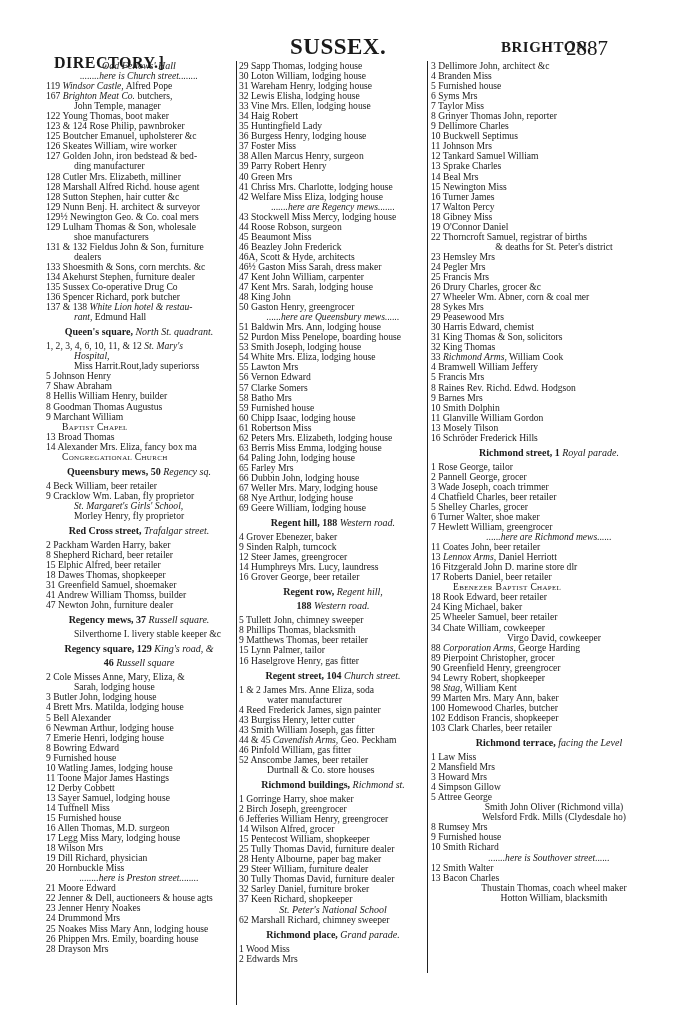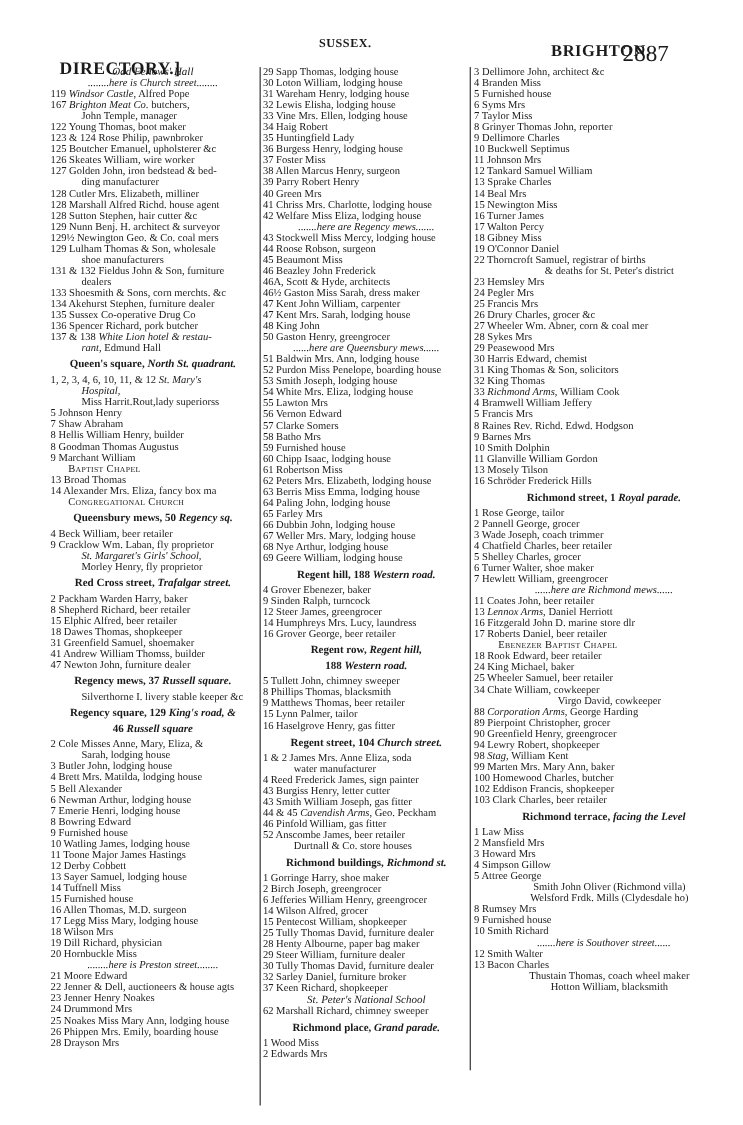--- a/index.html
+++ b/index.html
@@ -1,36 +1,36 @@
 <!DOCTYPE html>
 <html><head>
 <meta charset="utf-8">
 <style>
   html, body { margin:0; padding:0; background:#fff; }
   body { width:675px; height:1023px; position:relative; overflow:hidden;
          font-family:"Liberation Serif","DejaVu Serif",serif; color:#1a1a1a; }
   .hdr { position:absolute; top:36px; left:0; width:675px; height:20px; }
   .hdr .left { position:absolute; left:54px; top:18px; font-size:16px; font-weight:bold; letter-spacing:0.5px; }
-  .hdr .center { position:absolute; left:290px; top:-2px; font-size:11px; font-weight:bold; letter-spacing:0.5px; }
+  .hdr .center { position:absolute; left:290px; top:-2px; font-size:23px; font-weight:bold; letter-spacing:0.5px; }
   .hdr .right { position:absolute; left:501px; top:3px; font-size:15px; font-weight:bold; letter-spacing:0.5px; }
   .hdr .pnum { position:absolute; left:566px; top:0px; font-size:21px; }
   .col { position:absolute; top:61px; font-size:9.6px; line-height:10.05px; white-space:nowrap; }
   .c1 { left:46px; width:186px; }
   .c2 { left:236px; width:188px; border-left:1.5px solid #222; padding-left:2px; }
   .c3 { left:427px; width:236px; border-left:1.5px solid #222; padding-left:3px; }
   .c2, .c3 { height:946px; }
   .c2 { height:944px; }
   .c3 { height:912px; }
   .ln { display:block; height:10.05px; overflow:visible; }
   .ind { padding-left:10px;text-align:center; }
   .ind2 { padding-left:28px; }
   .num { display:inline-block; min-width:0; }
   .it { font-style:italic; }
   .street { display:block; font-weight:bold; text-align:center; margin-top:5px; margin-bottom:2px; font-size:10px; height:12px; }
-  .street .it { font-weight:bold;margin-top:15px; }
+  .street .it { font-weight:normal;margin-top:15px; }
   .sc { font-variant:small-caps; letter-spacing:0.3px; }
   .here { font-style:italic; text-align:center; display:block; height:10.05px; }
   .title-it { font-style:italic; text-align:center; display:block; height:10.05px; font-size:10px; }
 </style>
 </head>
 <body>
 
 <div class="hdr">
   <span class="left">DIRECTORY.]</span>
   <span class="center">SUSSEX.</span>

